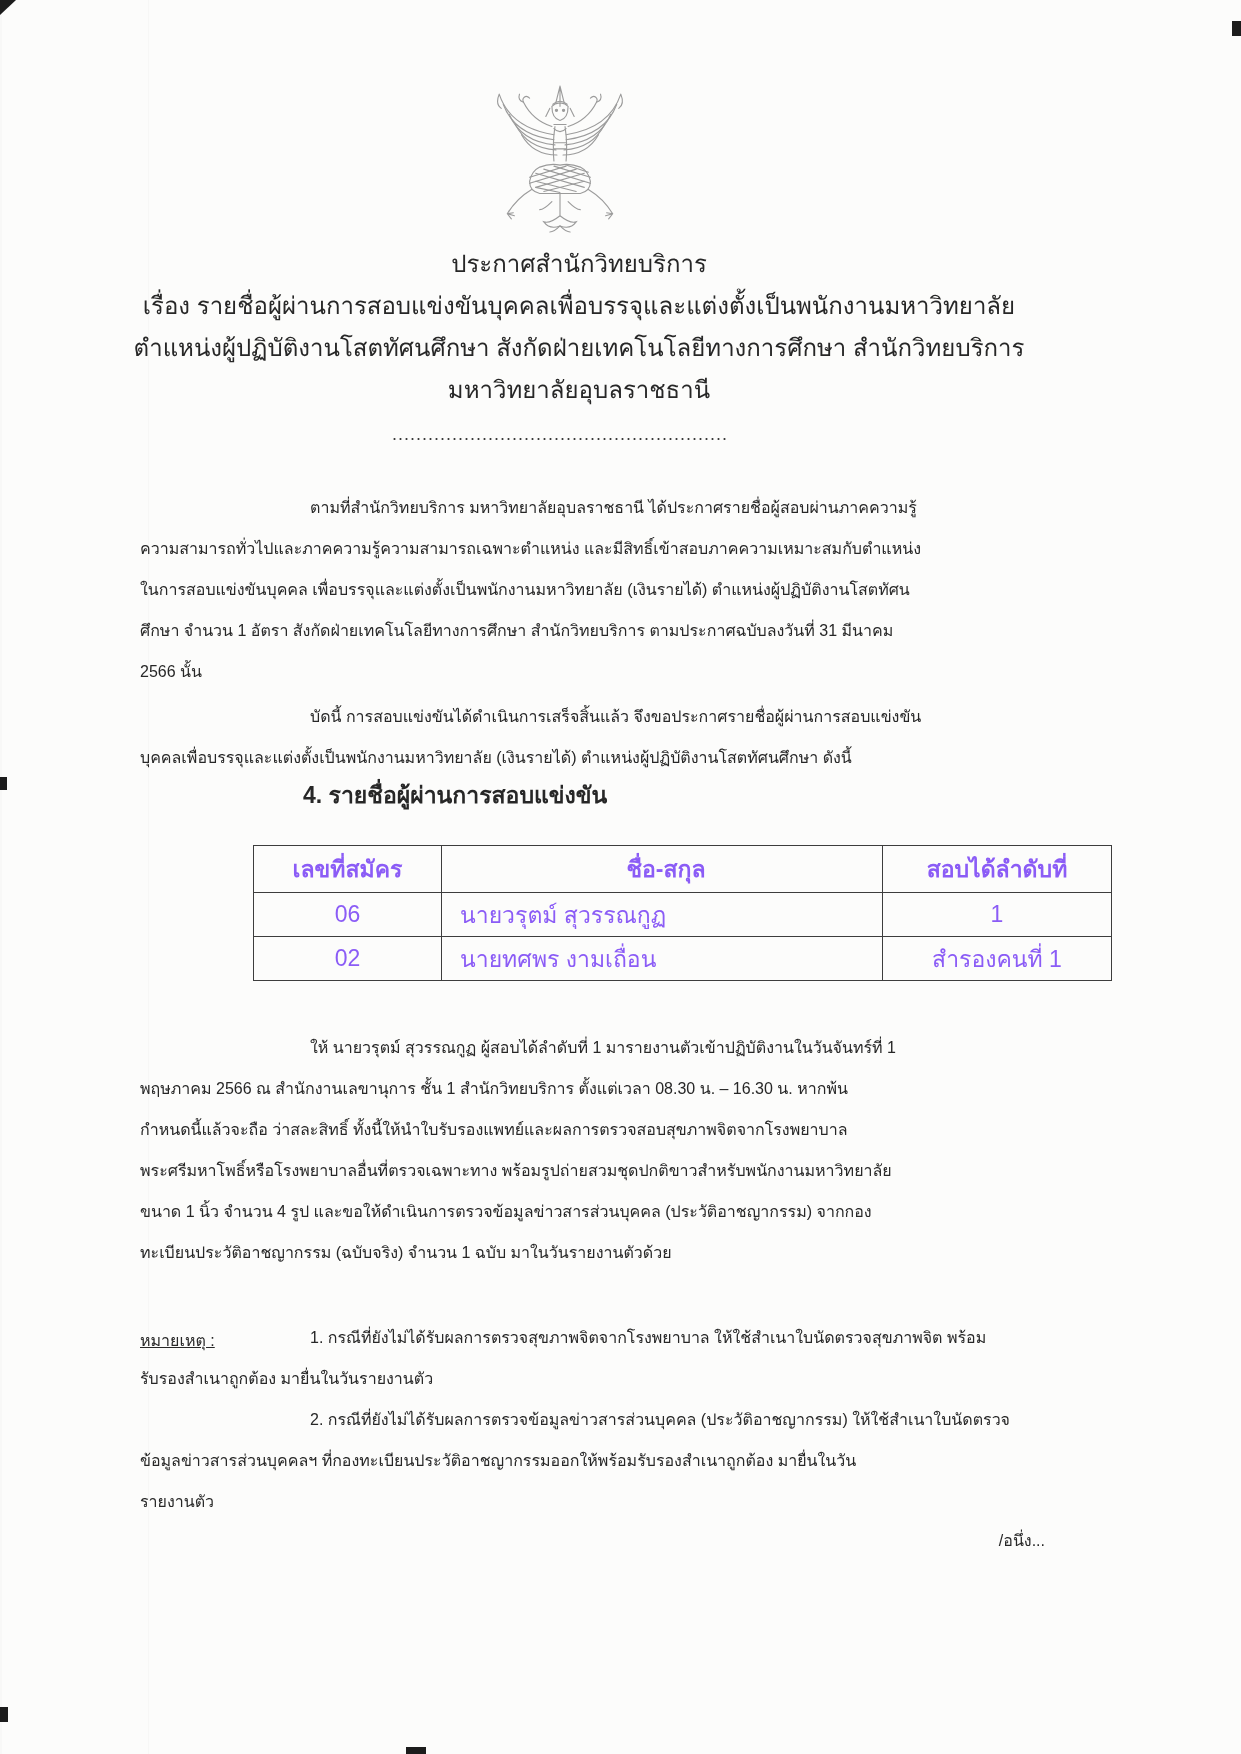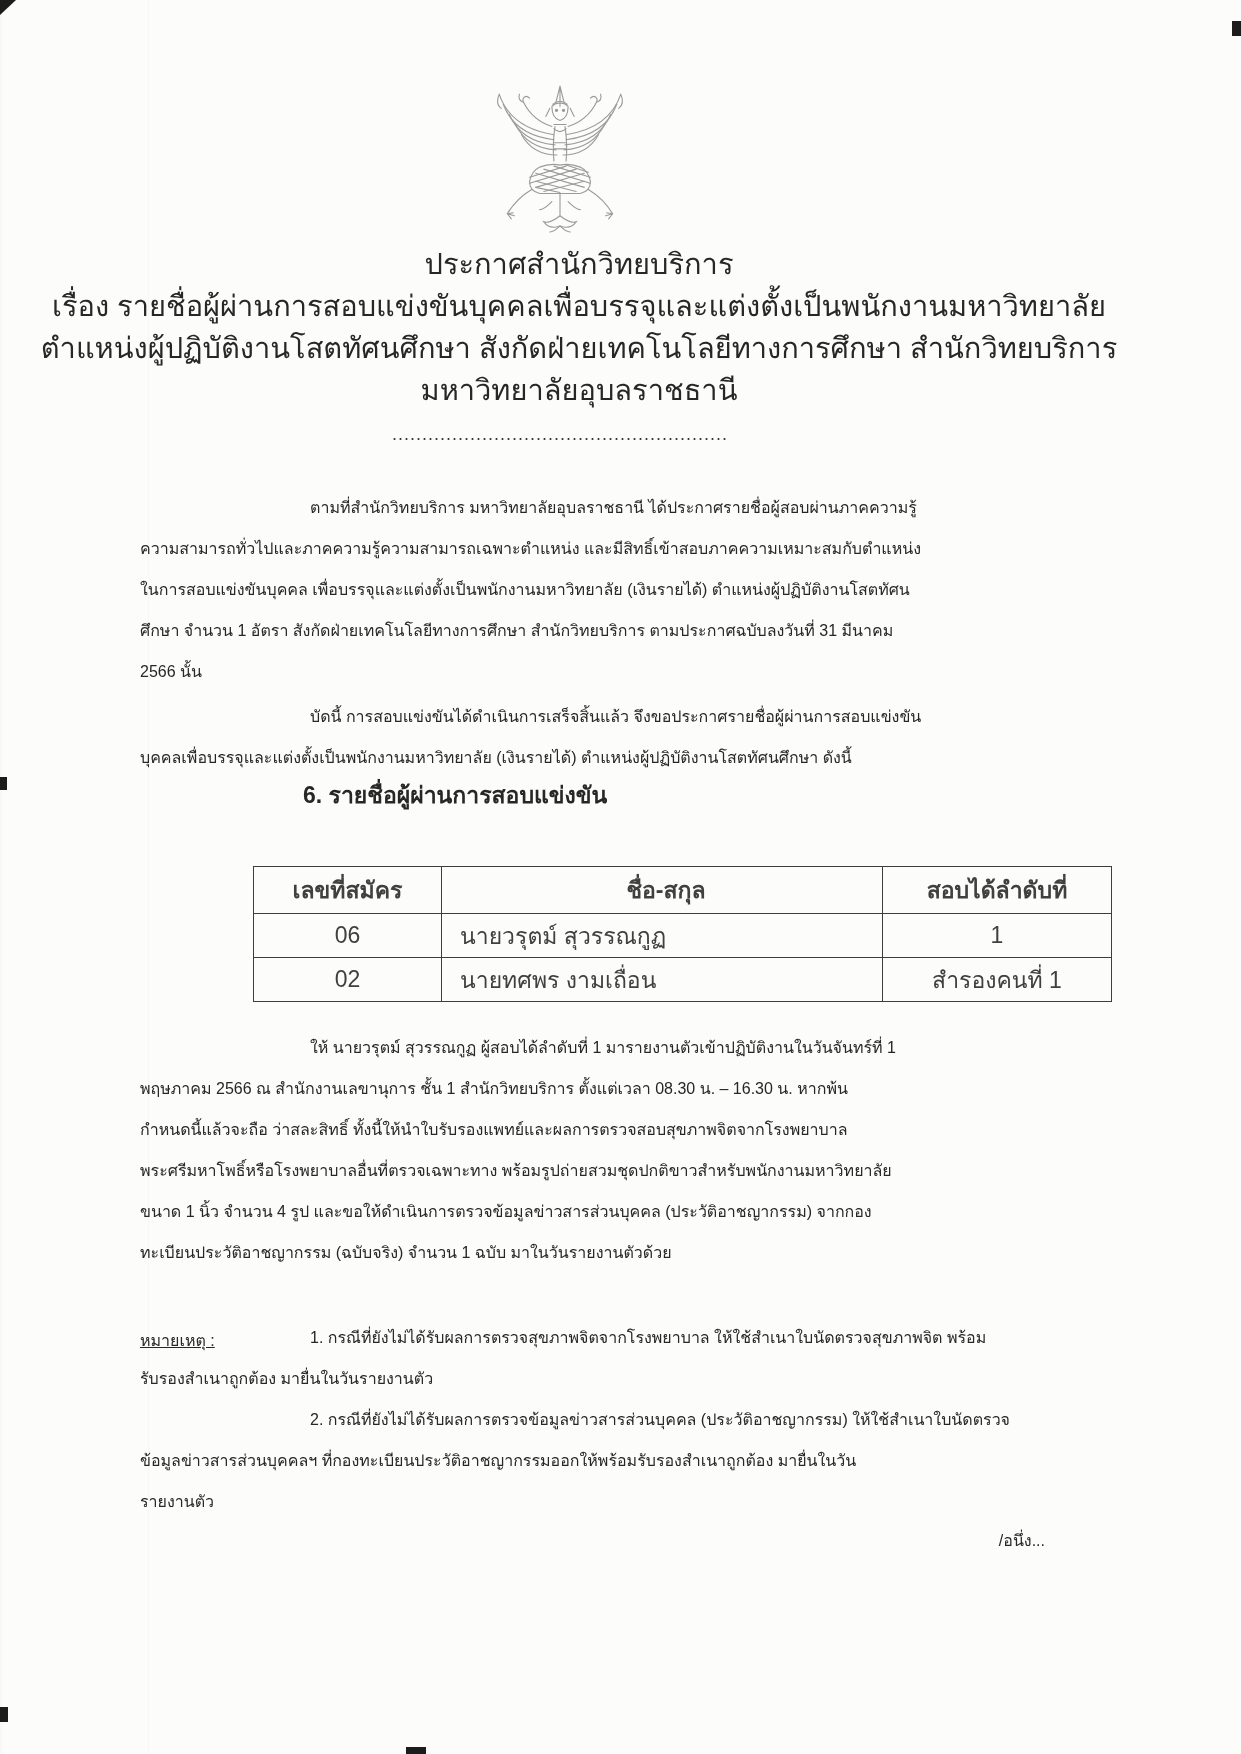--- a/index.html
+++ b/index.html
@@ -14,31 +14,31 @@
   }
   
   .page::before{
     content:"";position:absolute;inset:0;
     background:linear-gradient(90deg, rgba(0,0,0,0.015) 0 2px, transparent 2px 148px,
                rgba(0,0,0,0.02) 148px 149px, transparent 149px);
     pointer-events:none;
   }
   .emblem{position:absolute;left:468px;top:82px;width:184px;height:152px;}
   .title-block{position:absolute;left:0;top:243px;width:1120px;text-align:center;}
-  .title-line{height:42px;line-height:42px;font-size:29px;margin-left:38px;}
+  .title-line{height:42px;line-height:42px;font-size:24px;margin-left:38px;}
   .dots-divider{position:absolute;left:0;top:420px;width:1120px;text-align:center;
     font-size:18px;letter-spacing:1px;color:#3a3a3a;height:28px;line-height:28px;}
   .flow{position:absolute;left:140px;width:970px;}
   .line{height:41px;display:flex;align-items:center;font-size:16px;white-space:nowrap;}
   .indent{padding-left:170px;}
   .sec-heading{position:absolute;left:140px;width:970px;height:36px;display:flex;
     align-items:center;font-size:23px;font-weight:bold;padding-left:163px;box-sizing:border-box;}
   .result-table{
-    position:absolute;left:253px;top:866px;width:787px;
-    border-collapse:collapse;table-layout:fixed;font-size:23px;color:#404040;
+    position:absolute;left:253px;top:845px;width:787px;
+    border-collapse:collapse;table-layout:fixed;font-size:23px;color:#8b5cf6;
   }
   .result-table th,.result-table td{border:1.6px solid #3d3d3d;padding:0 10px;}
   .result-table th{height:46px;font-weight:bold;text-align:center;font-size:23px;}
   .result-table td{height:43px;}
   .col-no{width:167px;text-align:center;}
   .col-name{width:412px;text-align:left;padding-left:18px !important;margin-top:32px;}
   .col-rank{width:208px;text-align:center;}
   .note-label{position:absolute;left:140px;top:1320px;width:400px;text-decoration:underline;}
   .continuation{position:absolute;left:140px;top:1520px;width:905px;justify-content:flex-end;}
   
@@ -106,21 +106,21 @@
     <div class="line">ในการสอบแข่งขันบุคคล เพื่อบรรจุและแต่งตั้งเป็นพนักงานมหาวิทยาลัย (เงินรายได้) ตำแหน่งผู้ปฏิบัติงานโสตทัศน</div>
     <div class="line">ศึกษา จำนวน 1 อัตรา สังกัดฝ่ายเทคโนโลยีทางการศึกษา สำนักวิทยบริการ ตามประกาศฉบับลงวันที่ 31 มีนาคม</div>
     <div class="line">2566 นั้น</div>
   </div>
 
   <div class="flow" style="top:696px">
     <div class="line indent">บัดนี้ การสอบแข่งขันได้ดำเนินการเสร็จสิ้นแล้ว จึงขอประกาศรายชื่อผู้ผ่านการสอบแข่งขัน</div>
     <div class="line">บุคคลเพื่อบรรจุและแต่งตั้งเป็นพนักงานมหาวิทยาลัย (เงินรายได้) ตำแหน่งผู้ปฏิบัติงานโสตทัศนศึกษา ดังนี้</div>
   </div>
 
-  <div class="sec-heading" style="top:777px">6. รายชื่อผู้ผ่านการสอบแข่งขัน</div>
+  <div class="sec-heading" style="top:777px">4. รายชื่อผู้ผ่านการสอบแข่งขัน</div>
 
   <table class="result-table">
     <thead>
       <tr>
         <th class="col-no">เลขที่สมัคร</th>
         <th class="col-name" style="text-align:center">ชื่อ-สกุล</th>
         <th class="col-rank">สอบได้ลำดับที่</th>
       </tr>
     </thead>
     <tbody>

